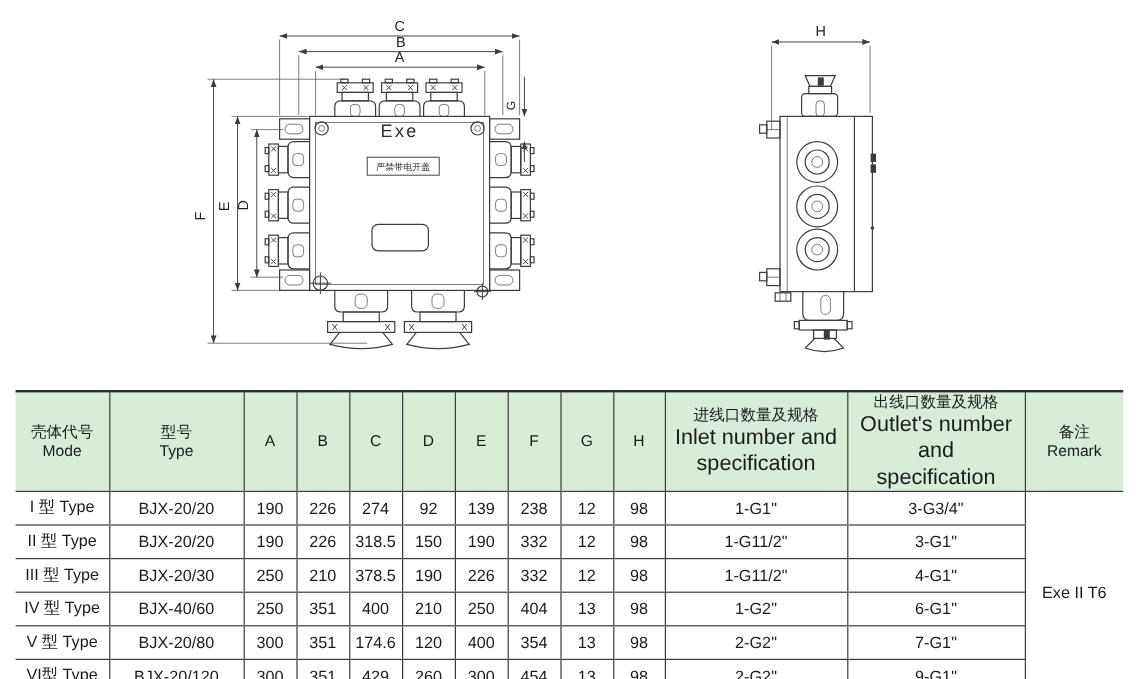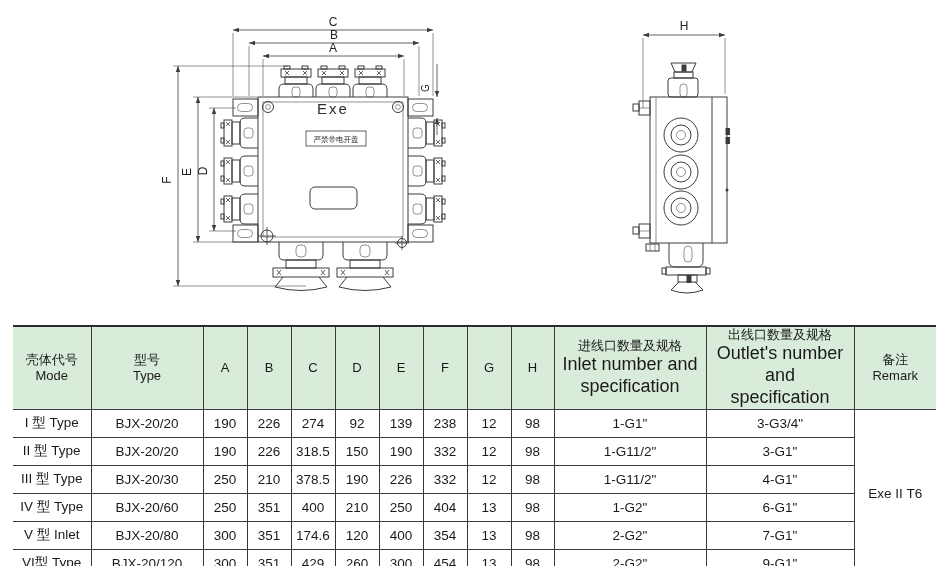--- a/index.html
+++ b/index.html
@@ -322,34 +322,34 @@
       <td>190</td>
       <td>226</td>
       <td>332</td>
       <td>12</td>
       <td>98</td>
       <td>1-G11/2"</td>
       <td>4-G1"</td>
     </tr>
     <tr>
       <td>IV 型 Type</td>
-      <td>BJX-20/60</td>
+      <td>BJX-40/60</td>
       <td>250</td>
       <td>351</td>
       <td>400</td>
       <td>210</td>
       <td>250</td>
       <td>404</td>
       <td>13</td>
       <td>98</td>
       <td>1-G2"</td>
       <td>6-G1"</td>
     </tr>
     <tr>
-      <td>V 型 Inlet</td>
+      <td>V 型 Type</td>
       <td>BJX-20/80</td>
       <td>300</td>
       <td>351</td>
       <td>174.6</td>
       <td>120</td>
       <td>400</td>
       <td>354</td>
       <td>13</td>
       <td>98</td>
       <td>2-G2"</td>

